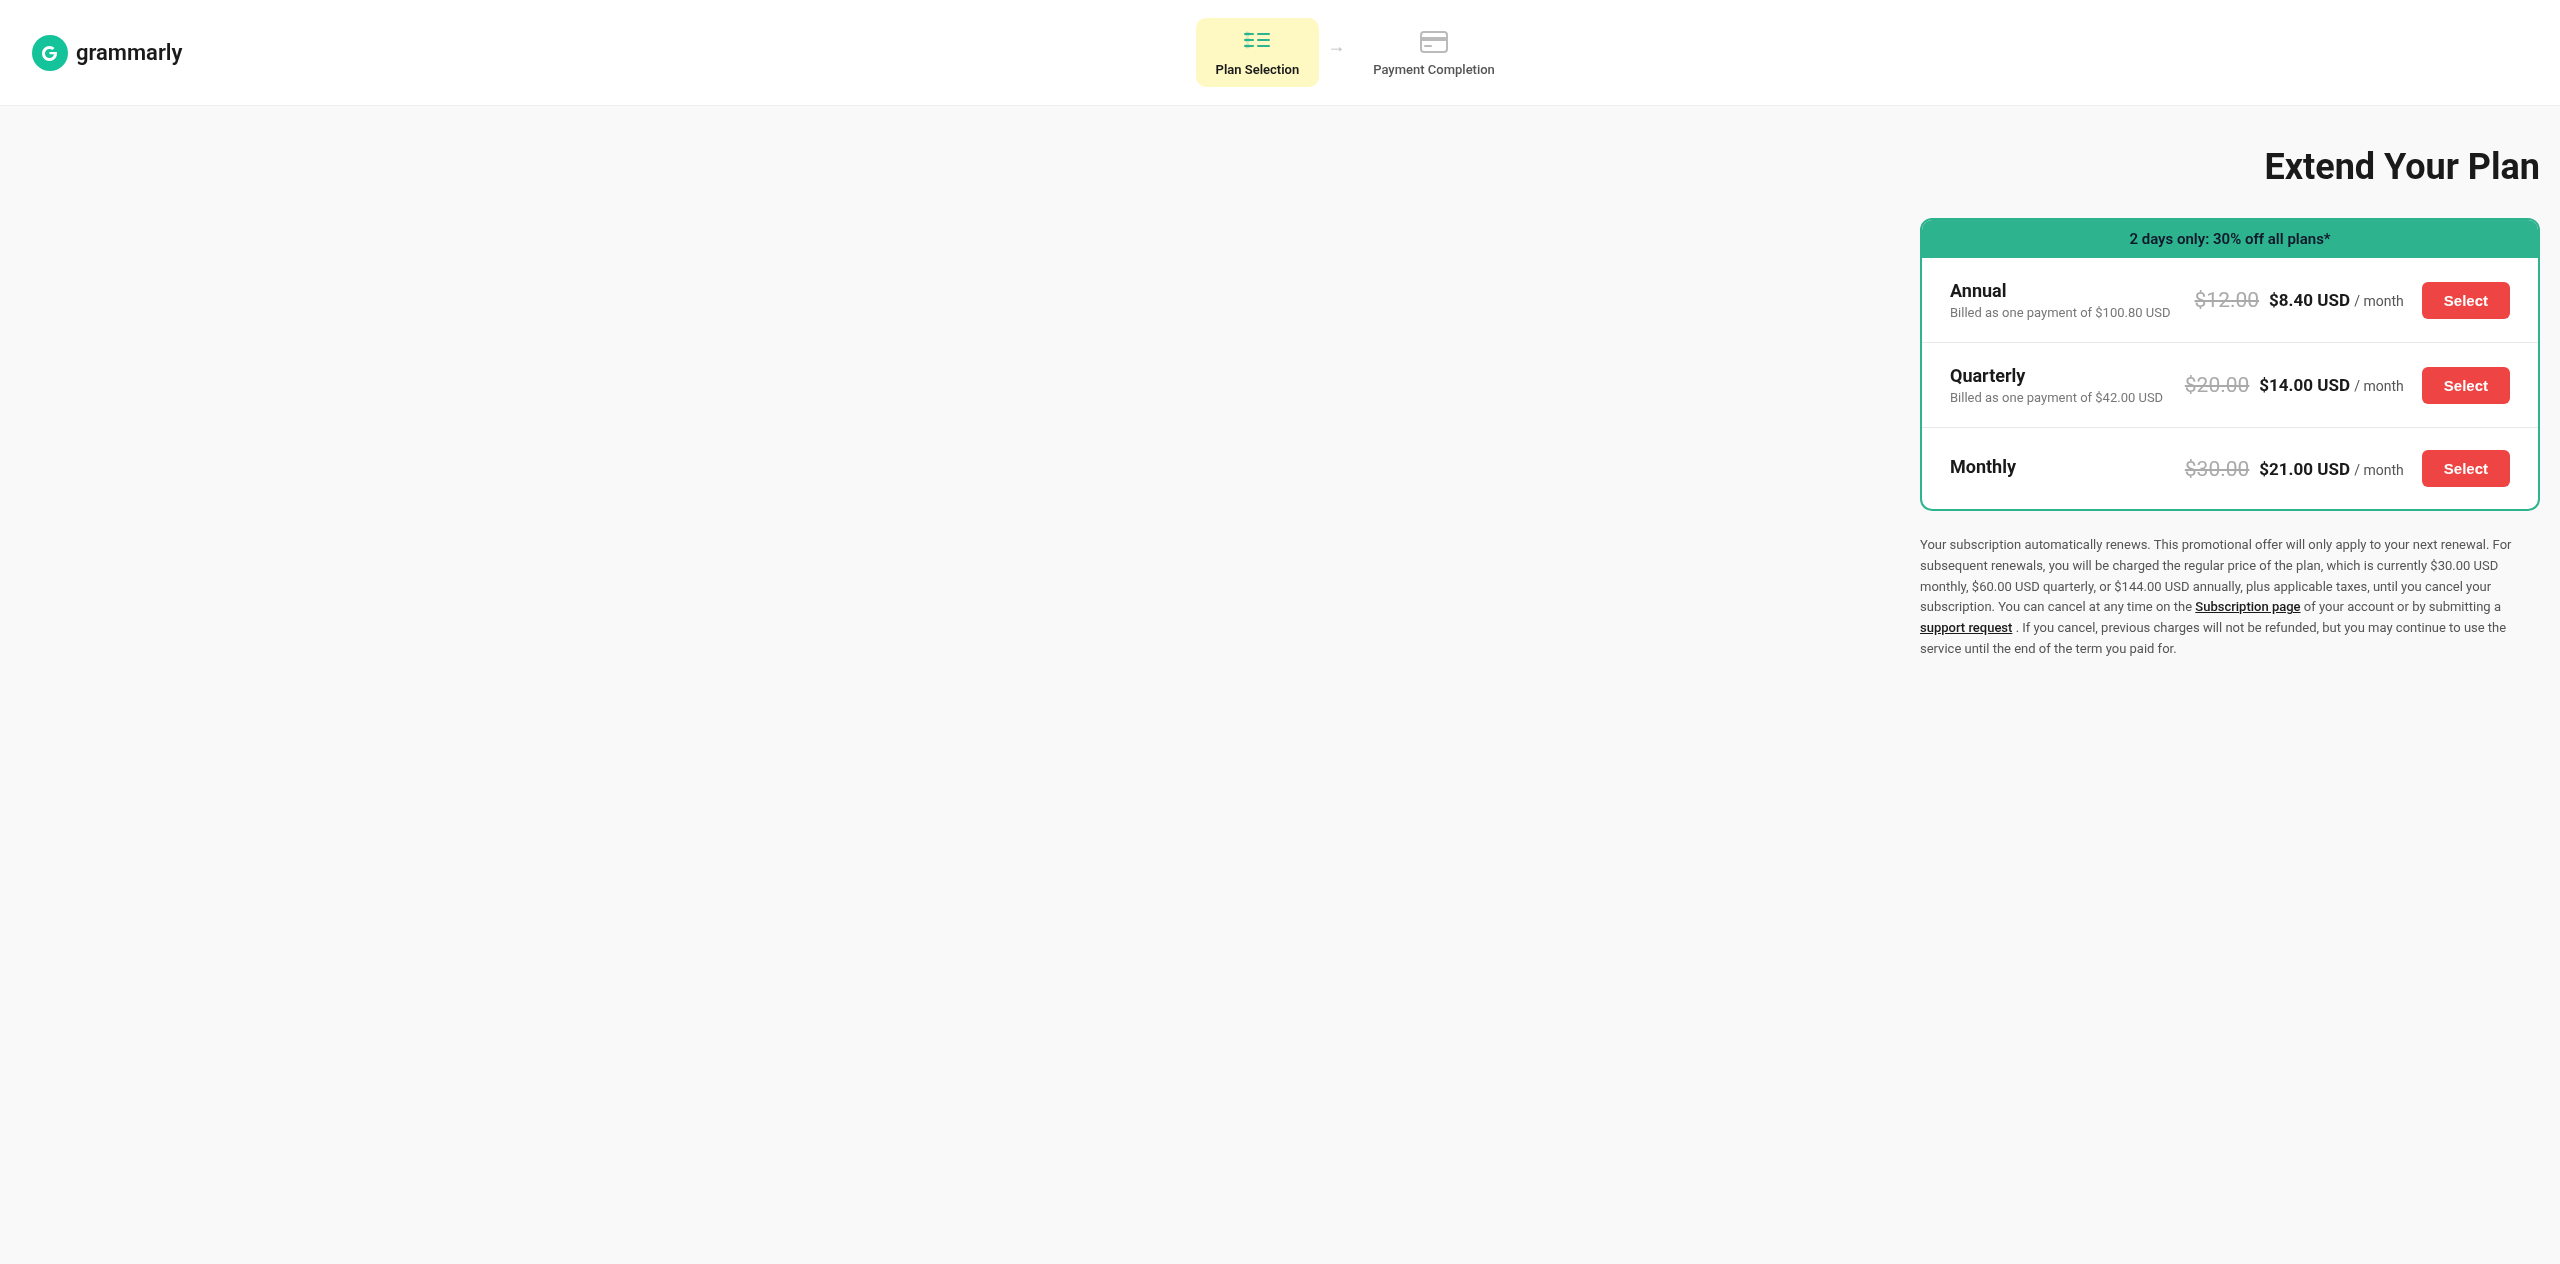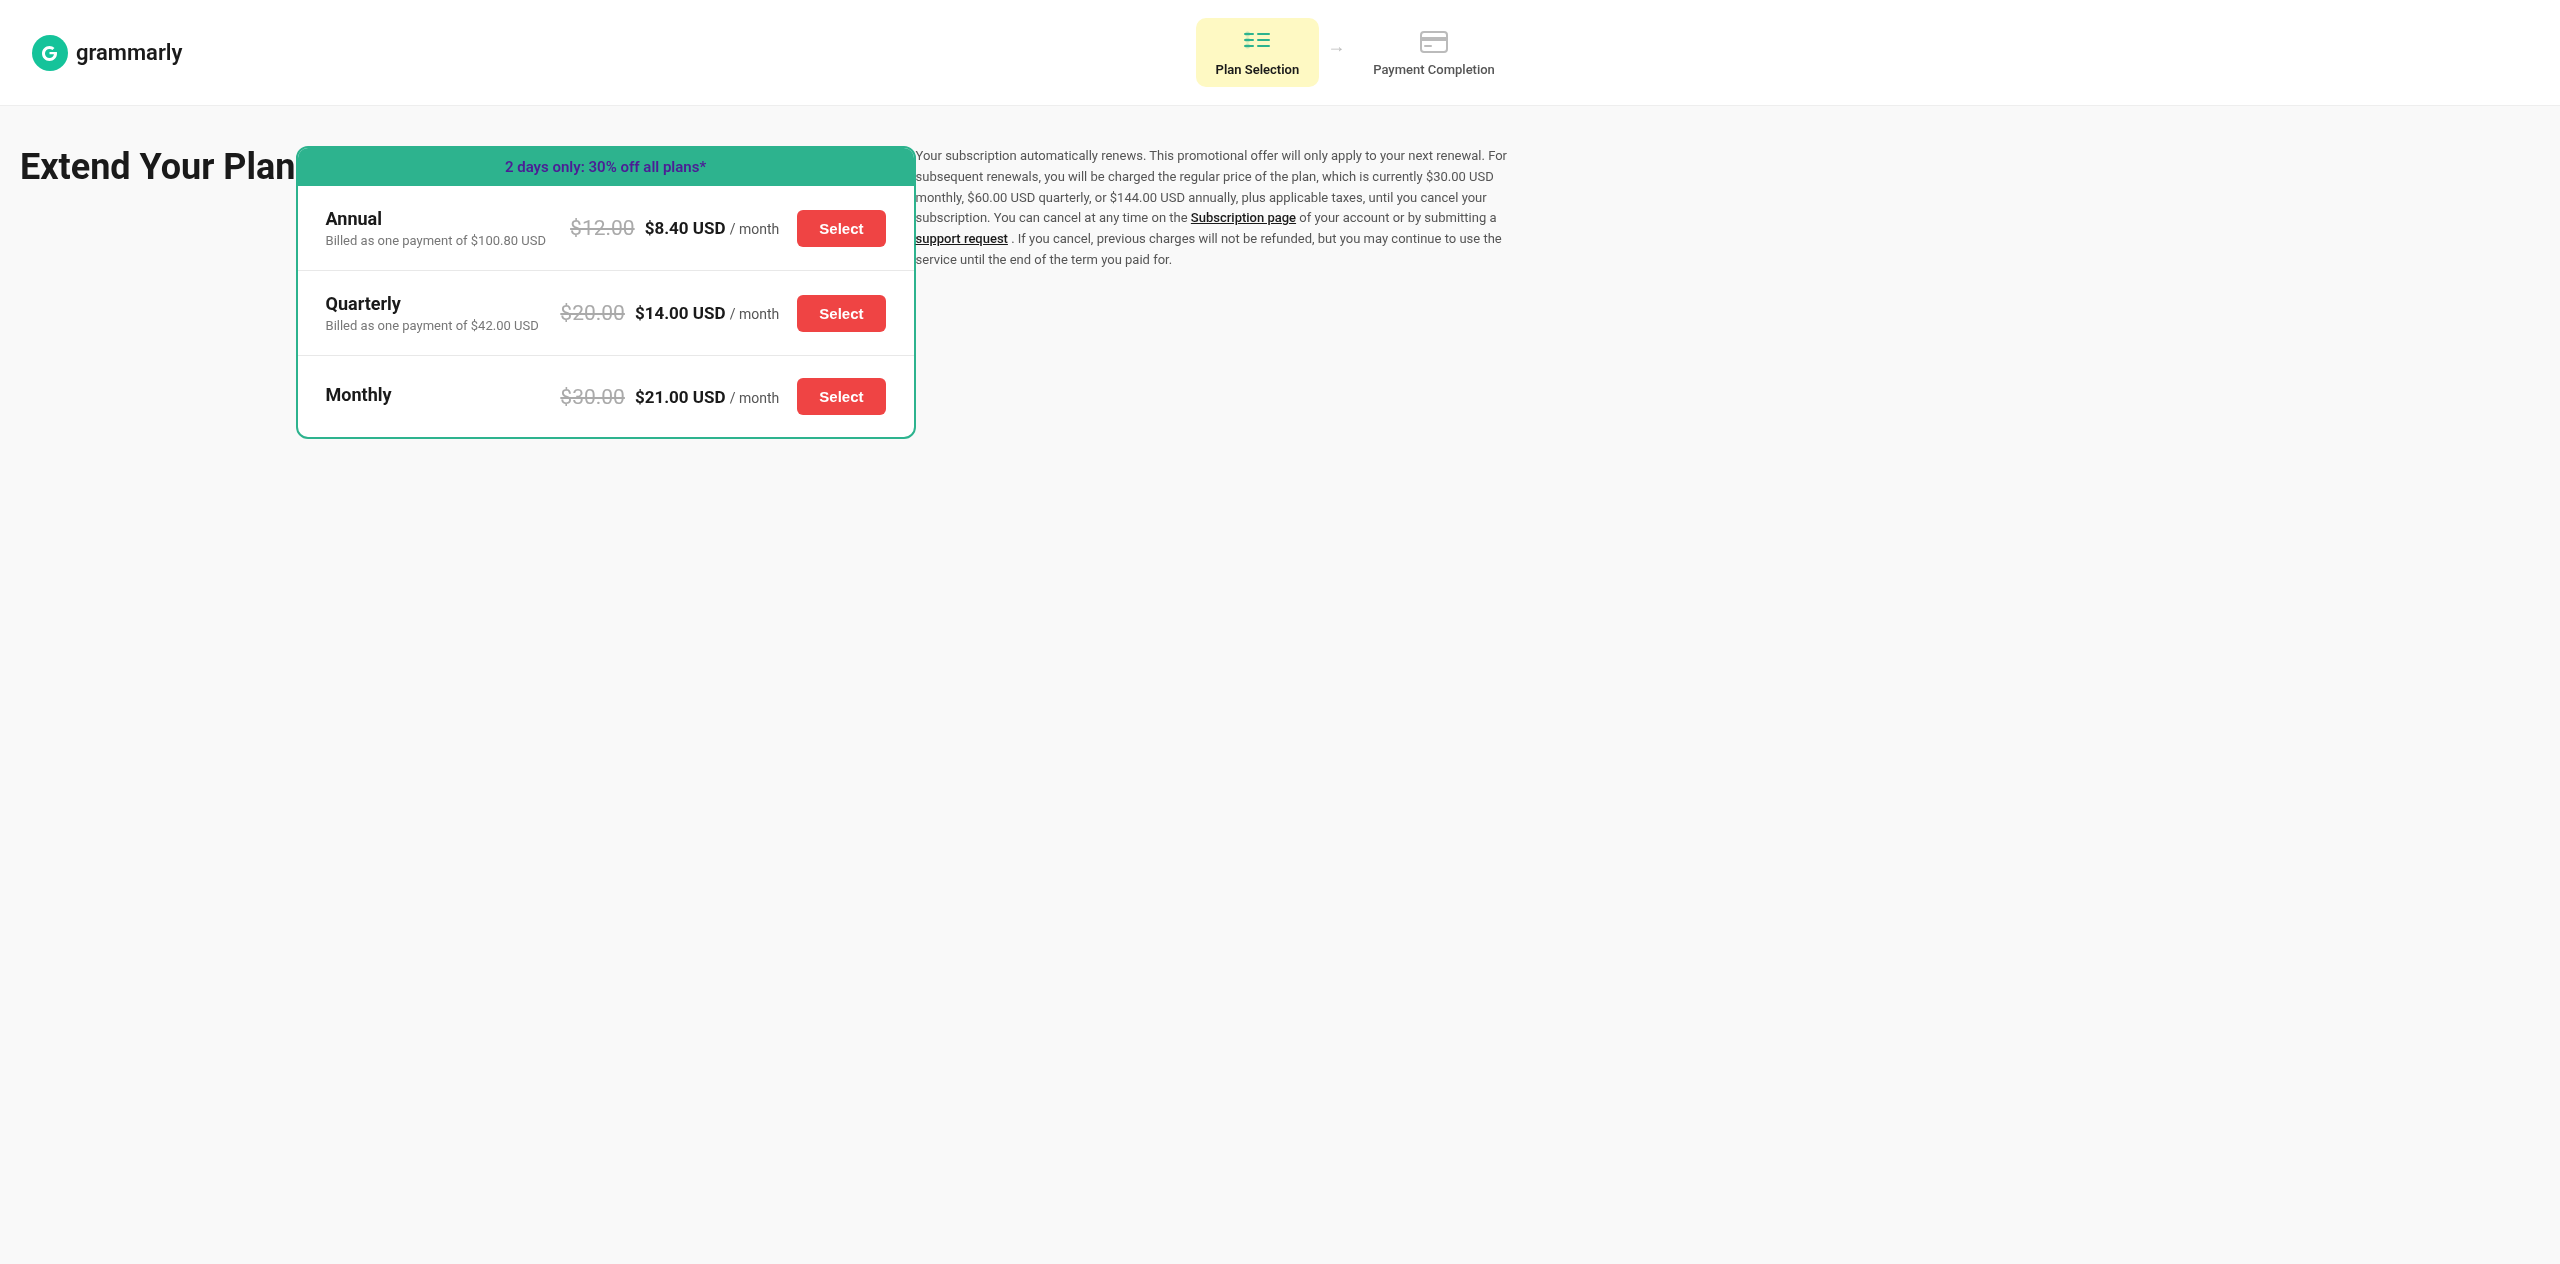--- a/index.html
+++ b/index.html
@@ -71,22 +71,22 @@
     .step-arrow {
       color: #bbb;
       font-size: 18px;
       margin: 0 8px;
       margin-bottom: 14px;
     }
 
     
     .main {
       display: flex;
-      flex-direction: row;
-      align-items: flex-start;
+      flex-direction: column;
+      align-items: flex-end;
       padding: 40px 20px 60px;
     }
     .page-title {
       font-size: 36px;
       font-weight: 700;
       color: #1a1a1a;
       margin-bottom: 30px;
       text-align: center;
     }
 
@@ -95,21 +95,21 @@
       width: 100%;
       max-width: 620px;
       border: 2px solid #2db38e;
       border-radius: 12px;
       overflow: hidden;
       background: #fff;
       margin-bottom: 24px;
     }
     .promo-banner {
       background: #2db38e;
-      color: #4c1d95;
+      color: #0f172a;
       text-align: center;
       padding: 10px;
       font-size: 15px;
       font-weight: 600;
     }
     .plan-row {
       display: flex;
       align-items: center;
       padding: 22px 28px;
       border-bottom: 1px solid #e8e8e8;

